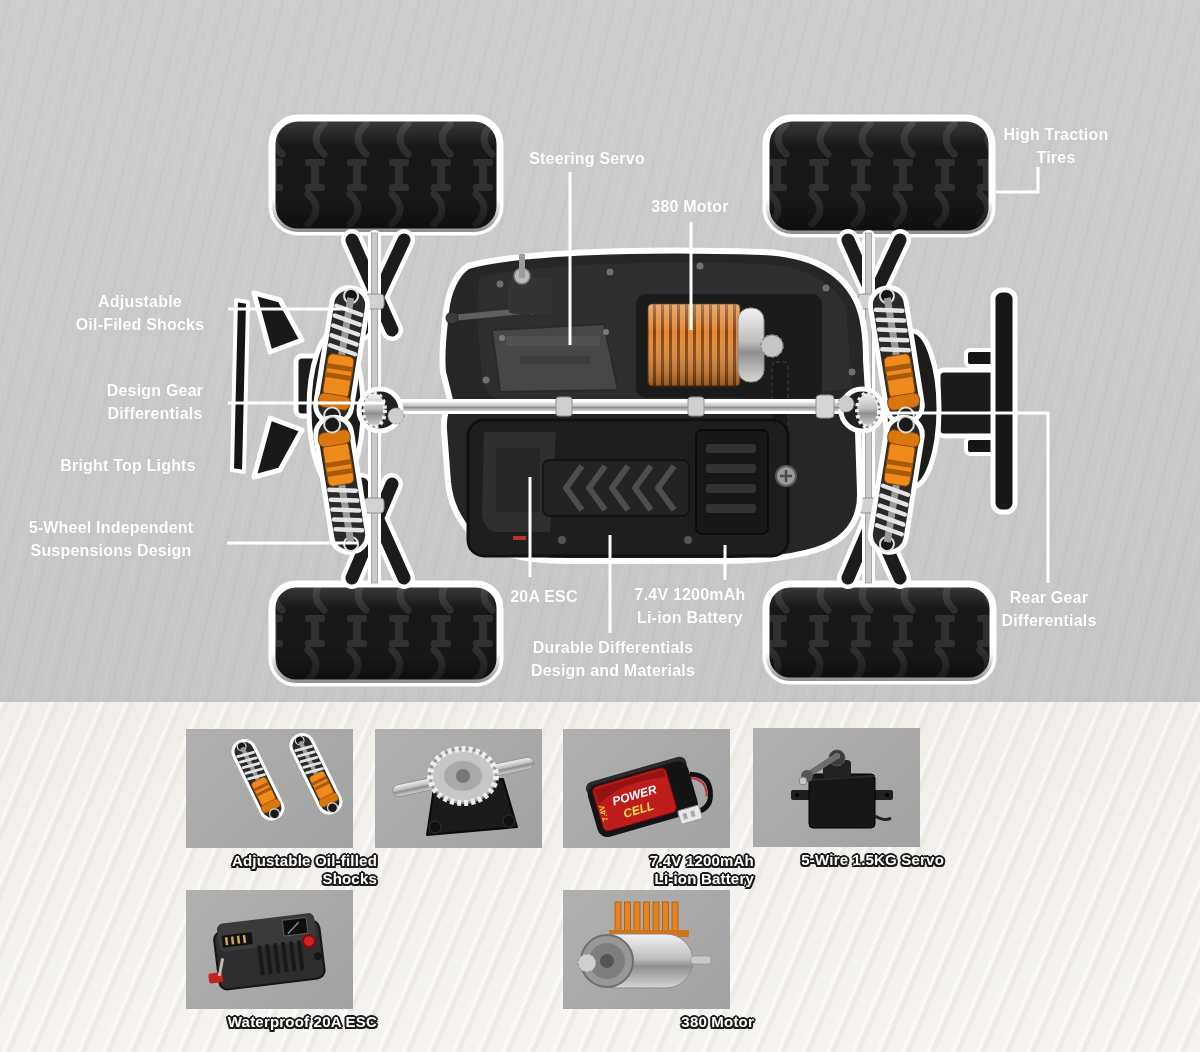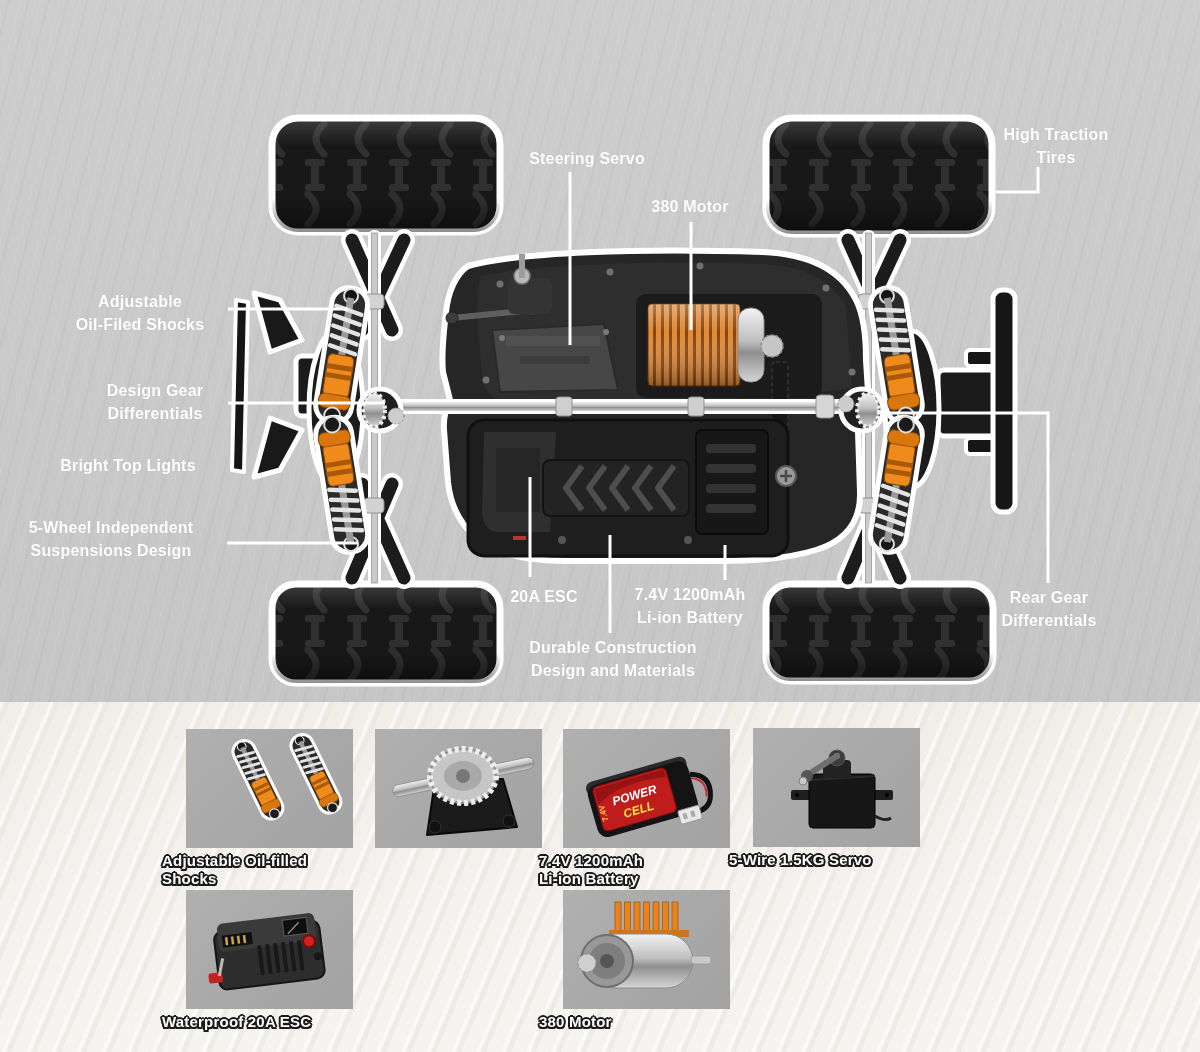--- a/index.html
+++ b/index.html
@@ -17,21 +17,21 @@
     text-shadow:0 0 1px rgba(0,0,0,.12);}
   
   .bottom-section{position:absolute;left:0;top:702px;width:1200px;height:350px;
     background:
       repeating-linear-gradient(113deg, rgba(255,255,255,.55) 0 3px, rgba(231,227,221,.5) 5px 9px, rgba(255,255,255,0) 9px 23px),
       linear-gradient(180deg,#f1eeea,#f6f4f1);}
   .part-cell{position:absolute;width:167px;height:119px;
     background:linear-gradient(135deg,#b0b0b0,#a2a2a2);}
   .part-img{position:absolute;left:0;top:0;width:167px;height:119px;}
   .part-label{position:absolute;top:123px;left:50%;transform:translateX(-50%);
-    width:215px;text-align:left;color:#ffffff;font-weight:bold;font-size:15px;line-height:18px;
+    width:215px;text-align:right;color:#ffffff;font-weight:bold;font-size:15px;line-height:18px;
     white-space:pre-line;letter-spacing:.2px;
     text-shadow:-1.5px -1.5px 0 #1a1a1a, 1.5px -1.5px 0 #1a1a1a, -1.5px 1.5px 0 #1a1a1a,
                 1.5px 1.5px 0 #1a1a1a, 0 -2px 0 #1a1a1a, 0 2px 0 #1a1a1a,
                 -2px 0 0 #1a1a1a, 2px 0 0 #1a1a1a;}
 </style>
 </head>
 <body>
 
 <div class="stage">
 
@@ -241,21 +241,21 @@
     <div class="c-label" style="left:140px;top:290px">Adjustable
 Oil-Filed Shocks</div>
     <div class="c-label" style="left:155px;top:379px">Design Gear
 Differentials</div>
     <div class="c-label" style="left:128px;top:454px">Bright Top Lights</div>
     <div class="c-label" style="left:111px;top:516px">5-Wheel Independent
 Suspensions Design</div>
     <div class="c-label" style="left:544px;top:585px">20A ESC</div>
     <div class="c-label" style="left:690px;top:583px">7.4V 1200mAh
 Li-ion Battery</div>
-    <div class="c-label" style="left:613px;top:636px">Durable Construction
+    <div class="c-label" style="left:613px;top:636px">Durable Differentials
 Design and Materials</div>
     <div class="c-label" style="left:1049px;top:586px">Rear Gear
 Differentials</div>
   </div>
 
   <div class="bottom-section">
 
     <div class="part-cell" style="left:186px;top:27px">
       <svg class="part-img" viewBox="0 0 167 119">
         <use href="#shock" transform="translate(54,14) rotate(-26) scale(0.62)"></use>

